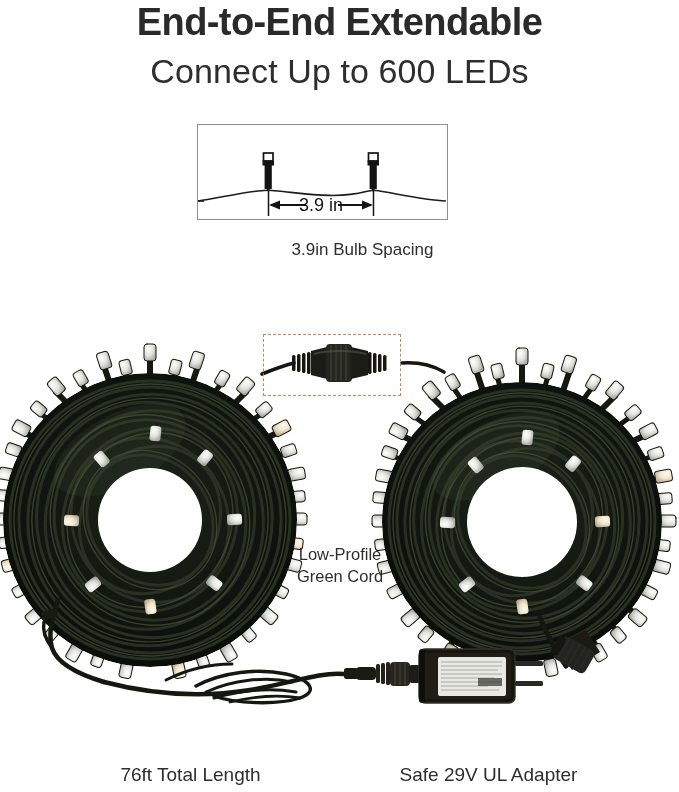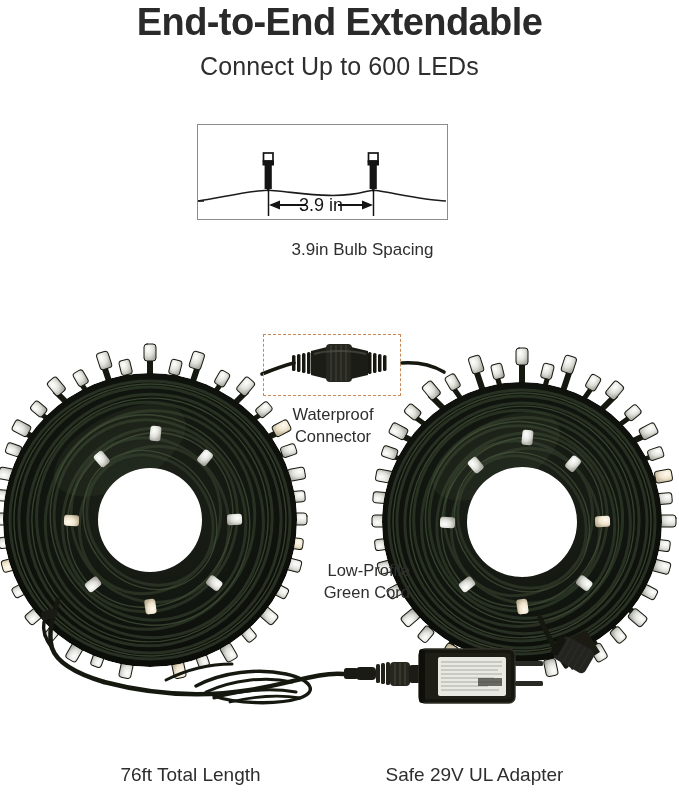--- a/index.html
+++ b/index.html
@@ -35,21 +35,21 @@
     letter-spacing: -0.6px;
     color: #2a2a2a;
     line-height: 1.08;
   }
   .subtitle {
     position: absolute;
     top: 52px;
     left: 0;
     width: 679px;
     text-align: center;
-    font-size: 25px;
+    font-size: 34px;
     font-weight: normal;
     letter-spacing: 0.1px;
     color: #2e2e2e;
   }
 
   
   .spacing-box {
     position: absolute;
     left: 197px;
     top: 124px;
@@ -94,31 +94,31 @@
   }
   .ann {
     position: absolute;
     font-size: 16.5px;
     line-height: 1.33;
     color: #2e2e2e;
     text-align: center;
     white-space: pre-line;
   }
   .ann-waterproof { left: 262px; top: 404px; width: 142px; }
-  .ann-cord       { left: 270px; top: 560px; width: 140px; text-align: right; }
+  .ann-cord       { left: 270px; top: 544px; width: 140px; text-align: center; }
 
   .bottom-label {
     position: absolute;
     top: 764px;
     font-size: 19px;
     color: #2e2e2e;
     text-align: center;
   }
   .bl-length  { left: 78px;  width: 225px; }
-  .bl-adapter { left: 352px; width: 245px; text-align: center; }
+  .bl-adapter { left: 366px; width: 245px; text-align: center; }
 </style>
 </head>
 <body>
 
 <div class="stage">
 
   <div class="title">End-to-End Extendable</div>
   <div class="subtitle">Connect Up to 600 LEDs</div>
 
   <div class="spacing-box">
@@ -530,21 +530,19 @@
             <line x1="586" y1="345" x2="586" y2="369"></line>
           </g>
           <rect x="552" y="347" width="8" height="20" rx="3" fill="#15150f"></rect>
         </g>
       </g>
 
     </svg>
   </div>
 
   <div class="hl-box"></div>
-  <div class="ann ann-waterproof">Waterproof
-Connector</div>
   <div class="ann ann-cord">Low-Profile
 Green Cord</div>
 
   <div class="bottom-label bl-length">76ft Total Length</div>
   <div class="bottom-label bl-adapter">Safe 29V UL Adapter</div>
 
 </div>
 
 </body></html>

